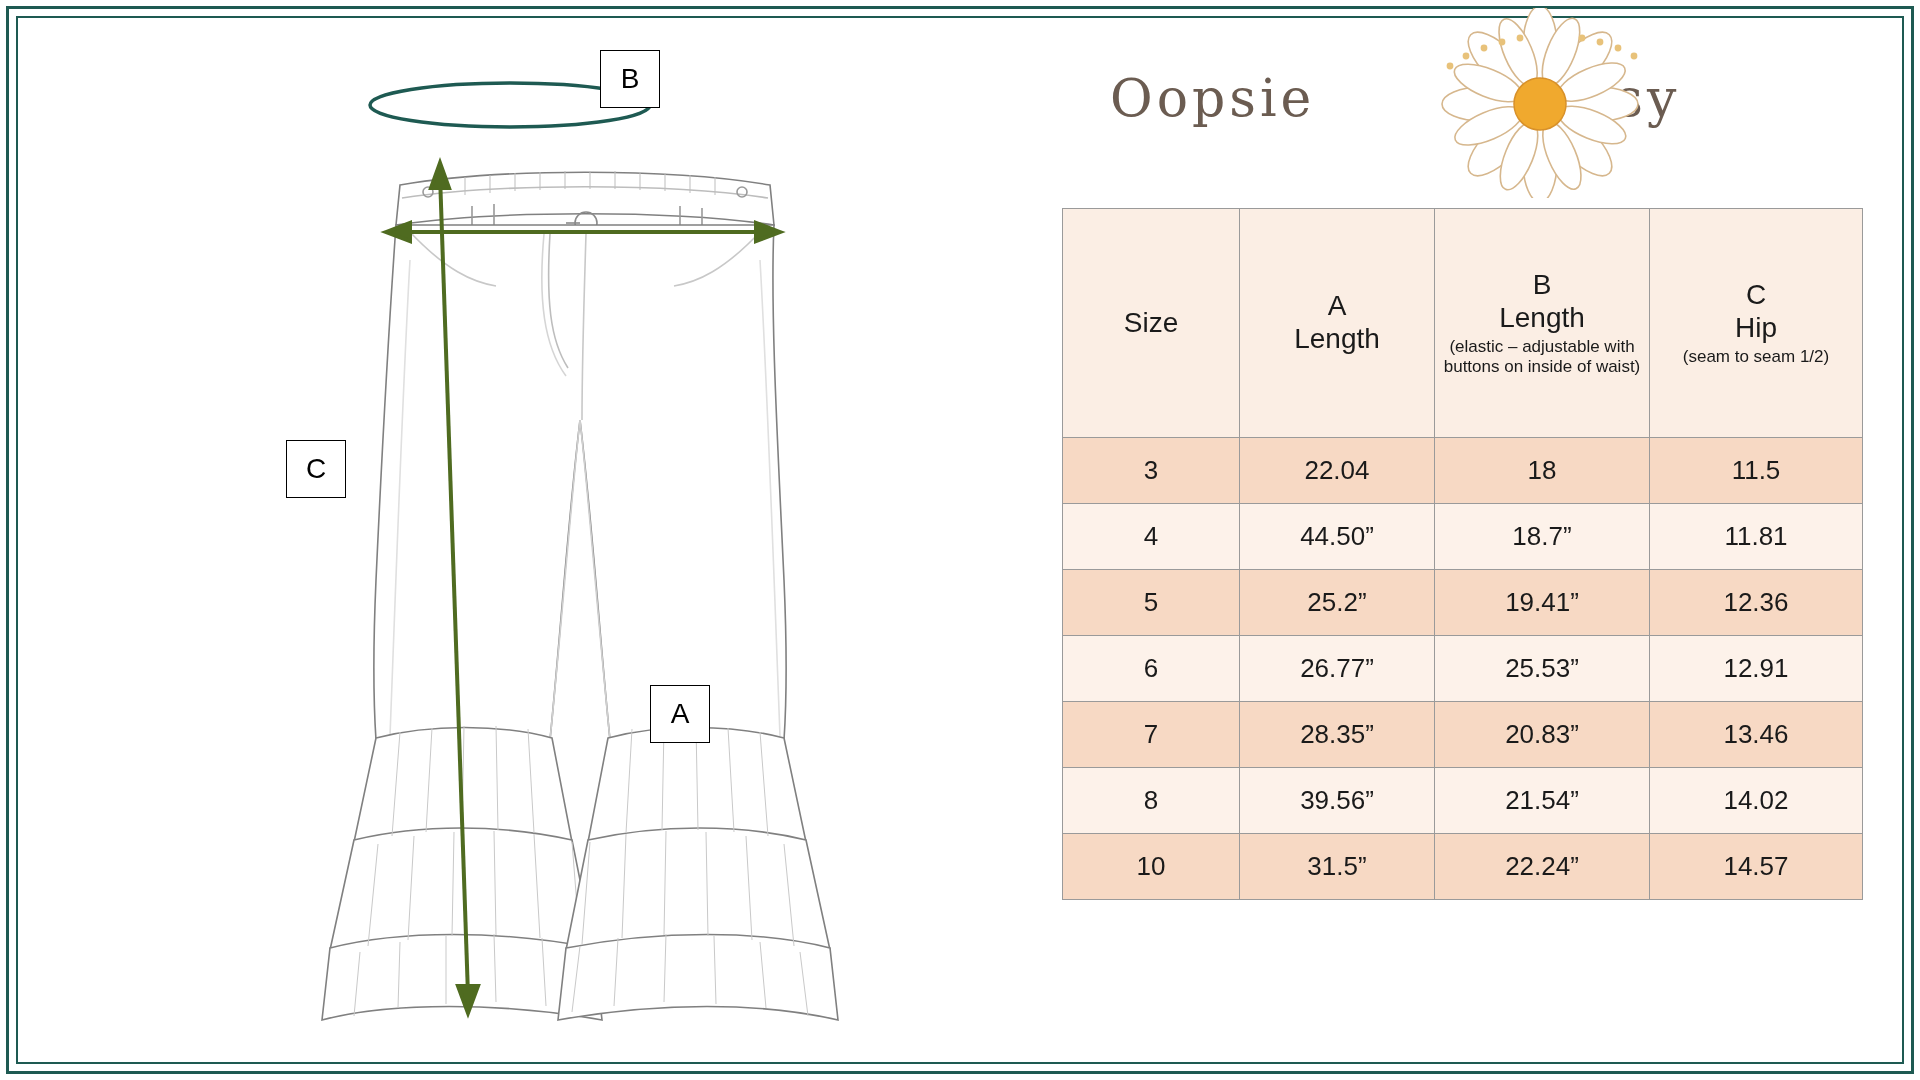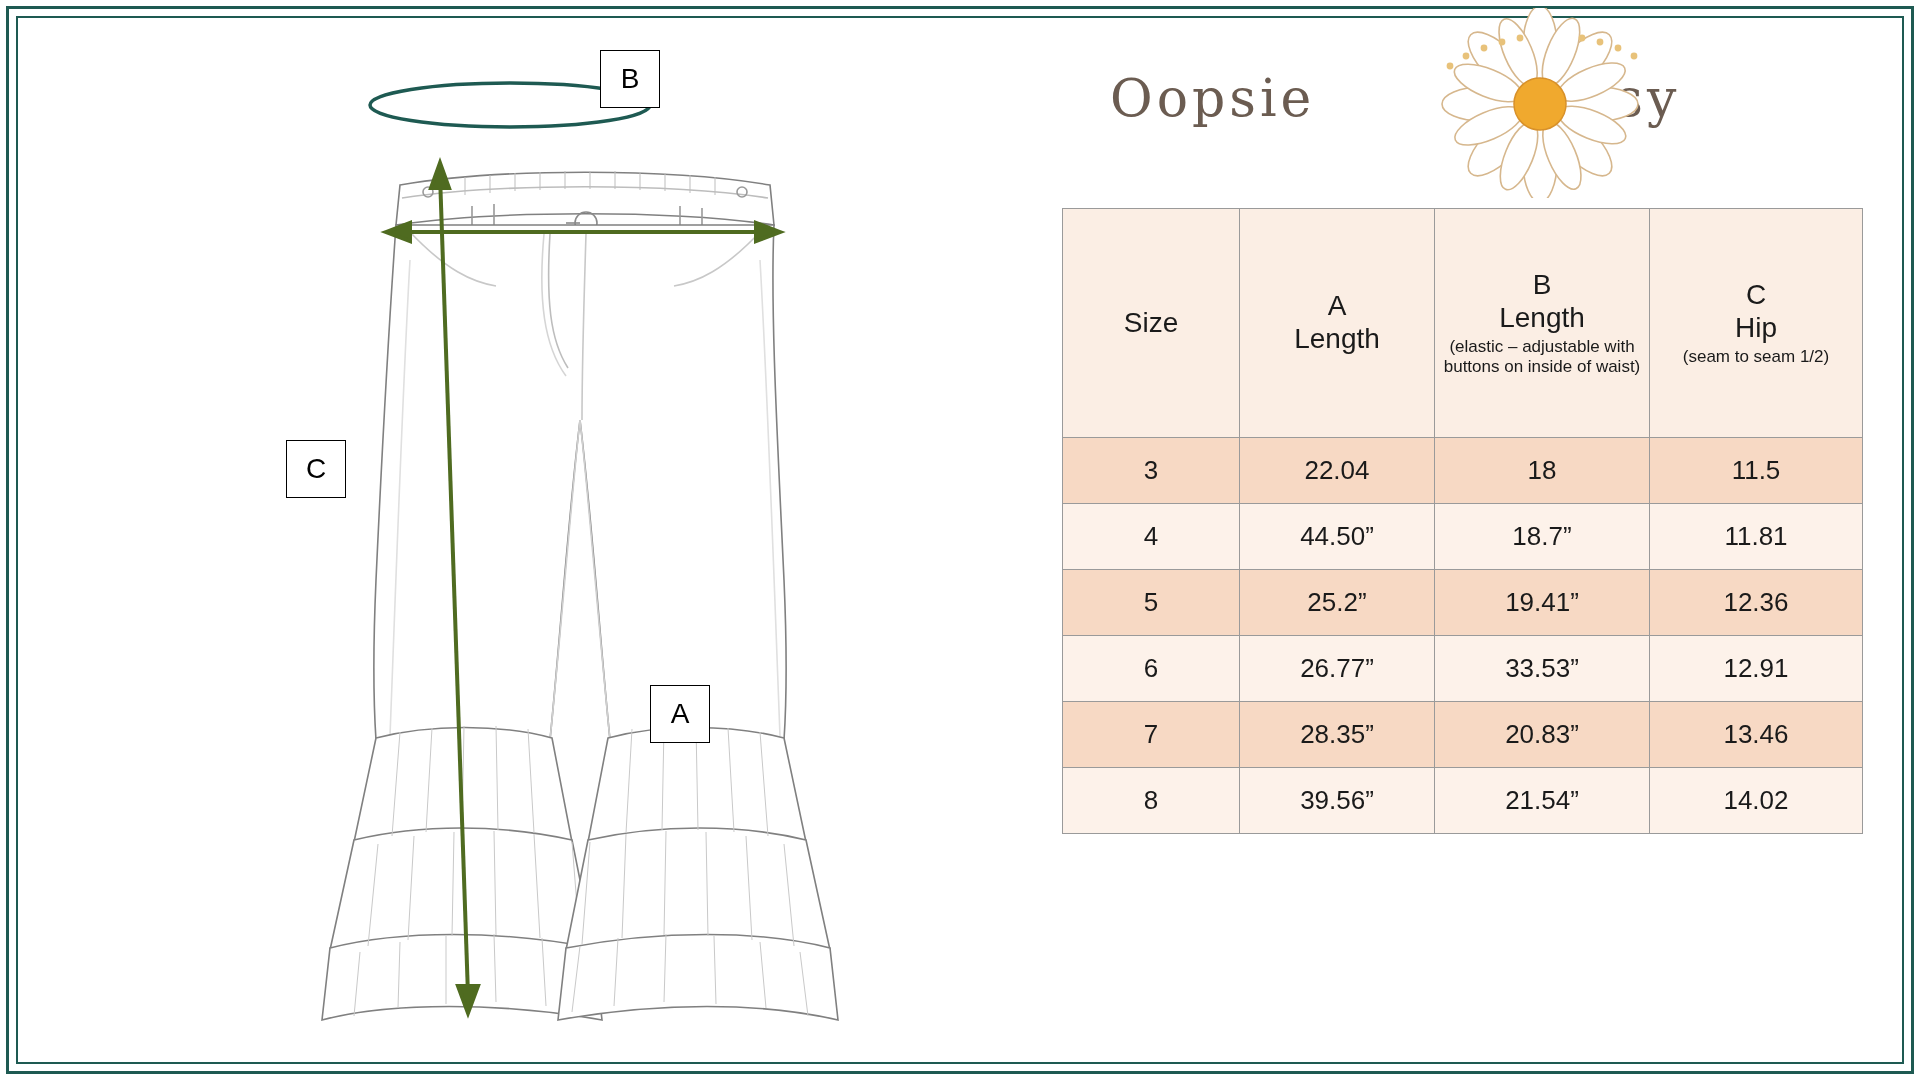--- a/index.html
+++ b/index.html
@@ -307,31 +307,37 @@
       </tr>
       <tr class="row-dark">
         <td class="cell-size">5</td>
         <td>25.2”</td>
         <td>19.41”</td>
         <td>12.36</td>
       </tr>
       <tr class="row-light">
         <td class="cell-size">6</td>
         <td>26.77”</td>
-        <td>33.53”</td>
+        <td>25.53”</td>
         <td>12.91</td>
       </tr>
       <tr class="row-dark">
         <td class="cell-size">7</td>
         <td>28.35”</td>
         <td>20.83”</td>
         <td>13.46</td>
       </tr>
       <tr class="row-light">
         <td class="cell-size">8</td>
         <td>39.56”</td>
         <td>21.54”</td>
         <td>14.02</td>
       </tr>
+      <tr class="row-dark">
+        <td class="cell-size">10</td>
+        <td>31.5”</td>
+        <td>22.24”</td>
+        <td>14.57</td>
+      </tr>
     </tbody>
   </table>
 
 </div>
 
 </body></html>

